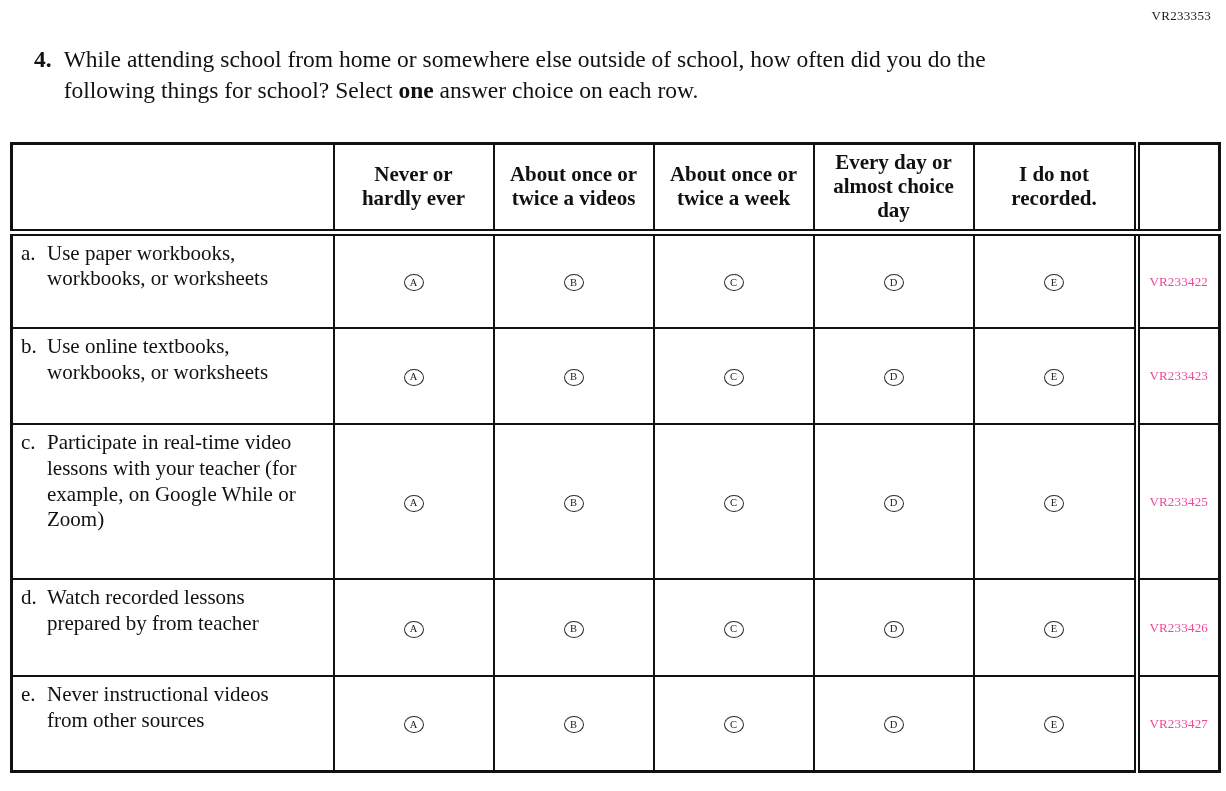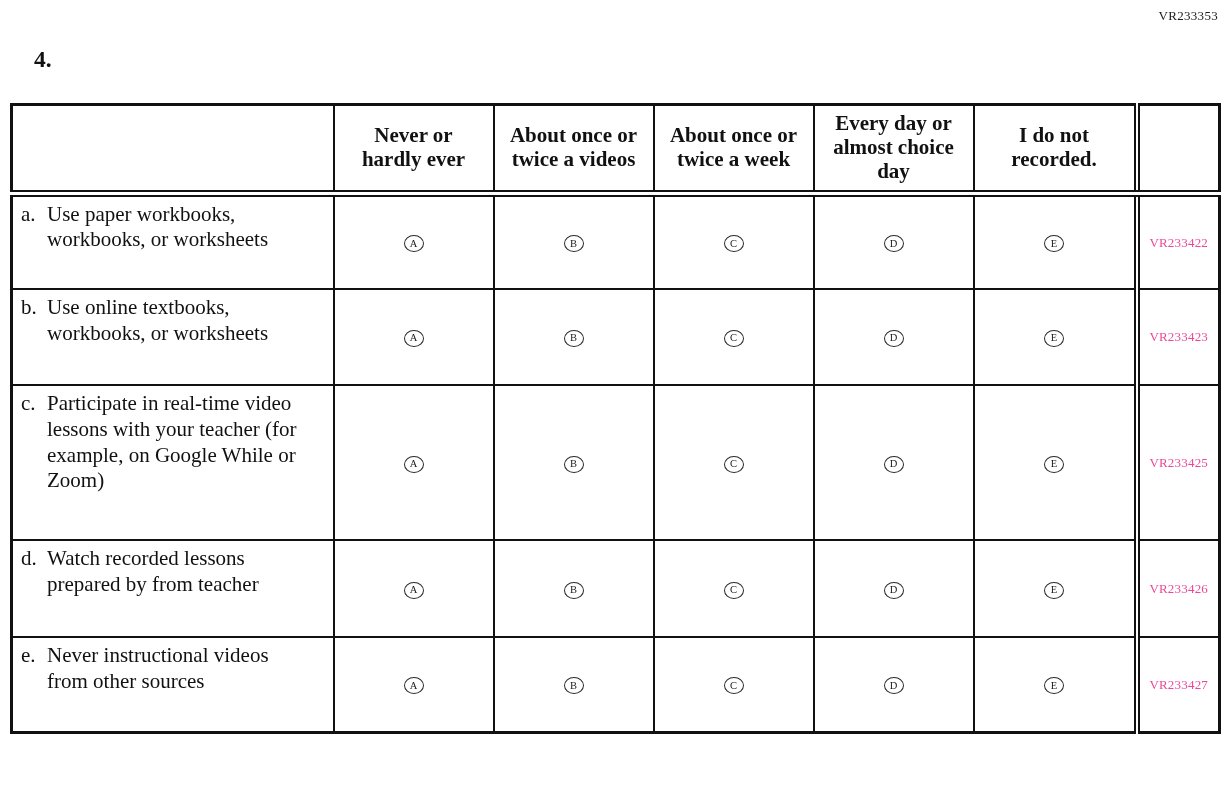--- a/index.html
+++ b/index.html
@@ -11,21 +11,21 @@
   .page {
     position: relative;
     width: 1226px;
     height: 791px;
     background: #fff;
     overflow: hidden;
   }
   .top-code {
     position: absolute;
     top: 8px;
-    right: 8px;
+    right: 15px;
     font-size: 13px;
     letter-spacing: 0.3px;
     color: #1a1a1a;
   }
   .question {
     display: flex;
     align-items: flex-start;
     margin: 44px 30px 0 34px;
   }
   .qnum {
@@ -38,21 +38,21 @@
     font-size: 23.5px;
     line-height: 1.32;
     max-width: 1010px;
   }
   .qtext b { font-weight: bold; }
 
   table.survey-table {
     border-collapse: collapse;
     table-layout: fixed;
     width: 1208px;
-    margin: 28px 8px 0 10px;
+    margin: 36px 8px 0 10px;
     border: 3px solid #111;
     padding-left: 8px;
   }
   .survey-table th,
   .survey-table td {
     border: 2px solid #111;
     overflow: hidden;
   }
   .survey-table thead th {
     border-bottom: 7px double #111;
@@ -115,20 +115,21 @@
 </style>
 </head>
 <body>
 
 <div class="page">
 
   <div class="top-code">VR233353</div>
 
   <div class="question">
     <span class="qnum">4.</span>
+    <div class="qtext"><span>While attending school from home or somewhere else outside of school, how often did you do the following things for school? Select </span><b>one</b><span> answer choice on each row.</span></div>
   </div>
 
   <table class="survey-table">
     <colgroup>
       <col style="width:322px">
       <col style="width:160px">
       <col style="width:160px">
       <col style="width:160px">
       <col style="width:160px">
       <col style="width:163px">

